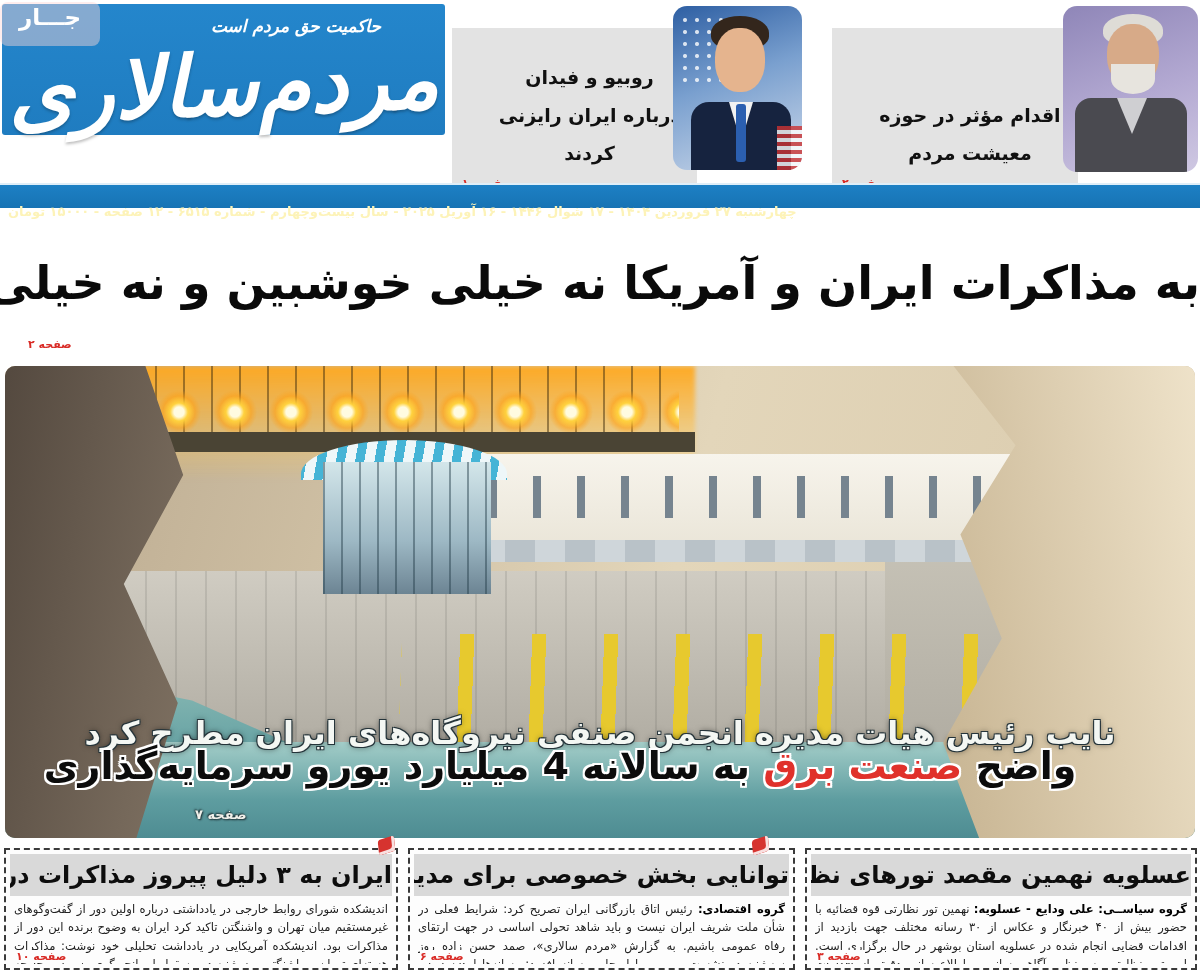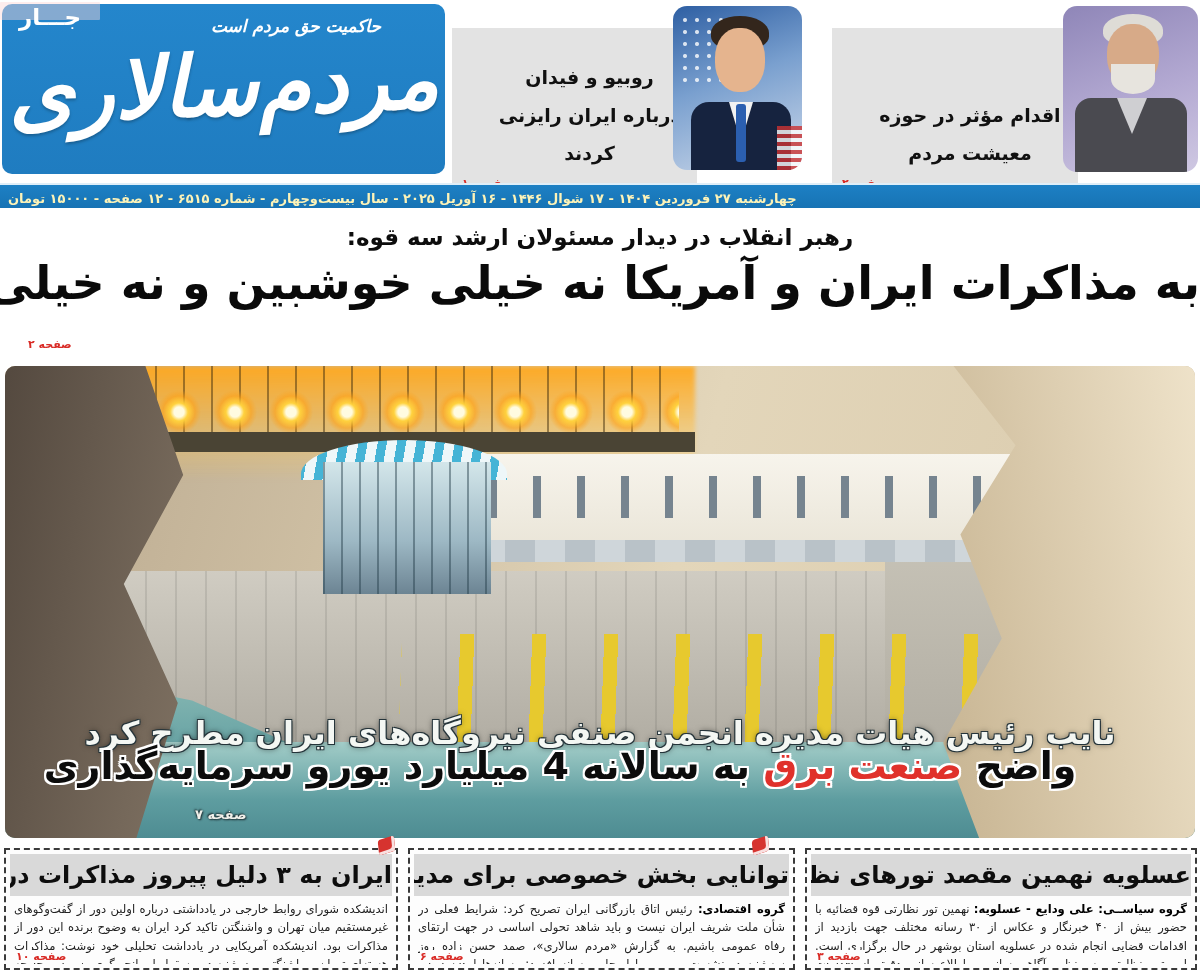--- a/index.html
+++ b/index.html
@@ -3,30 +3,30 @@
 <meta charset="utf-8">
 <style>
   html,body{margin:0;padding:0;background:#e9e9e9;}
   .page{
     position:relative;width:1200px;height:975px;margin:0 auto;
     background:#ffffff;overflow:hidden;
     font-family:"DejaVu Sans","Liberation Sans",sans-serif;
     direction:rtl;
   }
   
-  .masthead{position:absolute;left:2px;top:4px;width:443px;height:170px;
-    background:linear-gradient(180deg,#2486cc,#1f7cc0);border-radius:10px;}
+  .masthead{position:absolute;left:2px;top:4px;width:443px;height:131px;
+    background:linear-gradient(180deg,#2486cc,#1f7cc0);border-radius:3px;}
   .masthead .slogan{position:absolute;top:12px;right:64px;color:#fff;
     font-size:17px;font-style:italic;font-weight:bold;}
   .masthead .brand{position:absolute;top:34px;left:0;right:0;text-align:center;
     color:#fff;font-size:84px;line-height:1.15;font-weight:bold;font-style:italic;
     transform:rotate(-2deg);text-shadow:0 2px 3px rgba(0,0,0,.25);}
-  .watermark{position:absolute;left:0;top:2px;width:100px;height:18px;
+  .watermark{position:absolute;left:0;top:2px;width:100px;height:44px;
     background:rgba(252,214,214,.45);color:#ffffff;font-size:23px;font-weight:bold;
-    text-align:center;line-height:30px;border-radius:1px;}
+    text-align:center;line-height:30px;border-radius:8px;}
   
   .story-box{position:absolute;top:28px;height:170px;background:#e3e3e3;}
   .story-box .tt{position:absolute;top:30px;right:10px;left:40px;text-align:center;
     font-size:19px;font-weight:bold;color:#111;line-height:2.0;}
   .page-ref{color:#d92b26;font-weight:bold;font-size:11px;}
   .story-box .page-ref{position:absolute;left:10px;bottom:8px;}
   .portrait{position:absolute;top:6px;border-radius:14px;overflow:hidden;}
   .portrait>div{position:absolute;}
   
   .p-rubio{left:673px;width:129px;height:164px;
@@ -45,21 +45,21 @@
   .p-pez{left:1063px;width:135px;height:166px;
     background:linear-gradient(160deg,#8f86b8,#b3a9d2 55%,#cfc8e2);}
   .p-pez .hair{left:40px;top:8px;width:60px;height:32px;border-radius:50% 50% 40% 40%;background:#dedcd6;}
   .p-pez .face{left:44px;top:18px;width:52px;height:62px;border-radius:46%;background:#d7aa88;}
   .p-pez .beard{left:48px;top:58px;width:44px;height:30px;border-radius:0 0 50% 50%;background:#e7e4de;}
   .p-pez .jacket{left:12px;top:92px;width:112px;height:74px;border-radius:16px 16px 0 0;background:#4a4a50;}
   .p-pez .shirt{left:54px;top:92px;width:30px;height:36px;background:#cfcfd2;clip-path:polygon(0 0,100% 0,50% 100%);}
   
   .datebar{position:absolute;left:0;top:183px;width:1200px;height:23px;
     background:linear-gradient(180deg,#1d80c4,#1773b4);border-top:2px solid #dfeef8;}
-  .datebar span{position:absolute;left:8px;top:6px;direction:rtl;
+  .datebar span{position:absolute;left:8px;top:19px;direction:rtl;
     color:#fdf3b8;font-size:13px;font-weight:bold;letter-spacing:0;}
   
   .kicker{position:absolute;left:0;top:224px;width:100%;text-align:center;
     font-size:23px;font-weight:bold;color:#0d0d0d;}
   .headline{position:absolute;left:0;top:256px;width:100%;text-align:center;
     font-size:46px;font-weight:900;color:#0a0a0a;letter-spacing:-1px;white-space:nowrap;}
   .lead-ref{position:absolute;left:28px;top:338px;}
   
   .photo{position:absolute;left:5px;top:366px;width:1190px;height:472px;
     border-radius:10px;overflow:hidden;background:#cfc0a4;}
@@ -165,21 +165,20 @@
     <div class="face"></div>
     <div class="beard"></div>
     <div class="jacket"></div>
     <div class="shirt"></div>
   </div>
 
   <div class="datebar">
     <span>چهارشنبه ۲۷ فروردین ۱۴۰۴ - ۱۷ شوال ۱۴۴۶ - ۱۶ آوریل ۲۰۲۵ - سال بیست‌وچهارم - شماره ۶۵۱۵ - ۱۲ صفحه - ۱۵۰۰۰ تومان</span>
   </div>
 
-  <div class="kicker">رهبر انقلاب در دیدار مسئولان ارشد سه قوه:</div>
   <div class="headline">به مذاکرات ایران و آمریکا نه خیلی خوشبین و نه خیلی بدبینیم</div>
   <span class="page-ref lead-ref">صفحه ۲</span>
 
   <div class="photo">
     <div class="ph-bg"></div>
     <div class="ph-wall"></div>
     <div class="ph-wallR"></div>
     <div class="ph-glow"></div>
     <div class="ph-poles"></div>
     <div class="ph-lights"></div>

